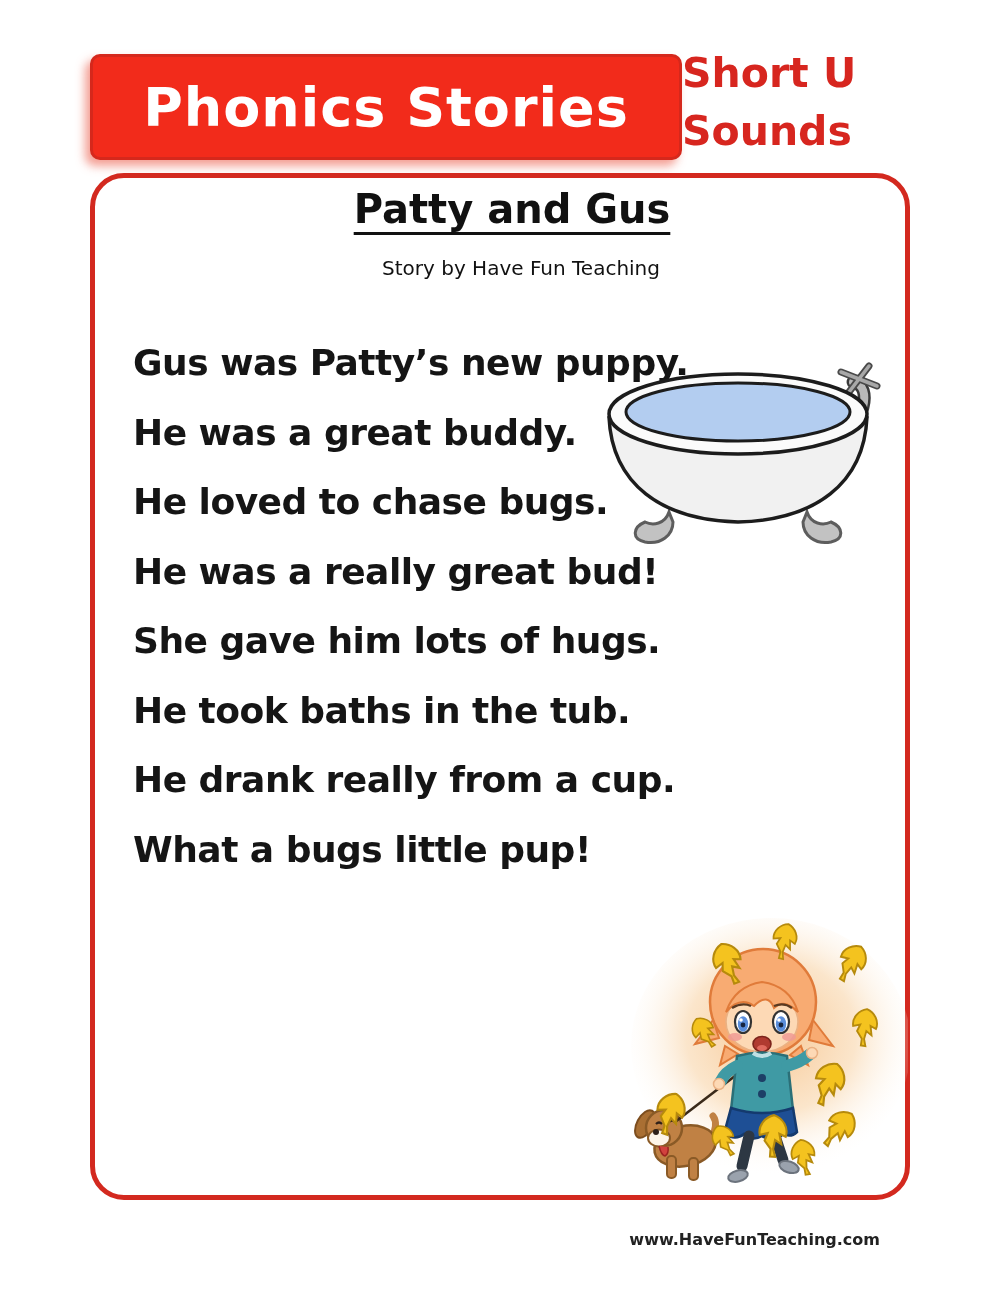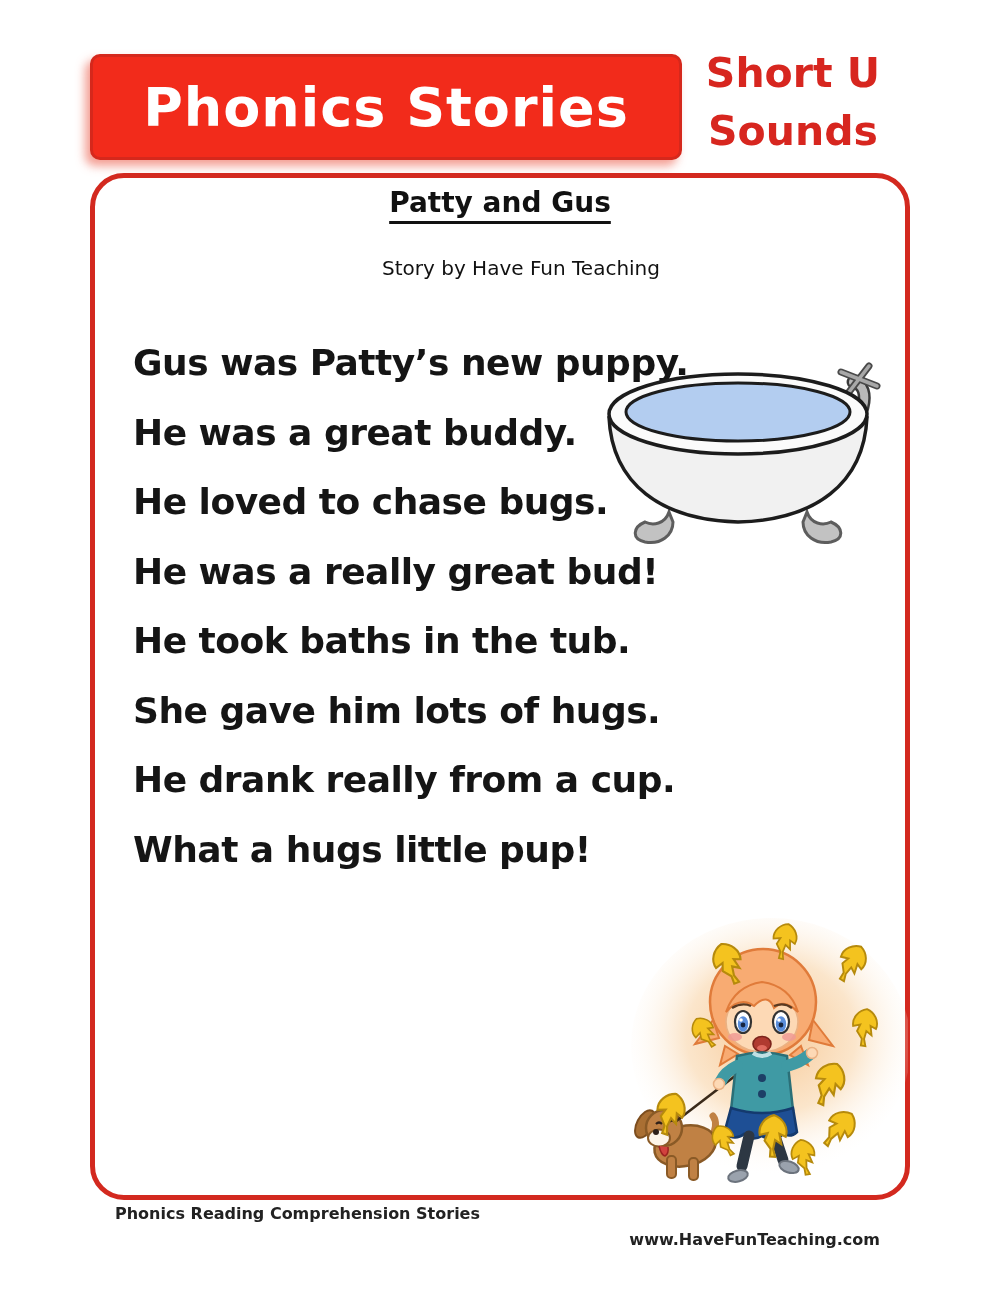--- a/index.html
+++ b/index.html
@@ -11,33 +11,34 @@
   .banner{
     position:absolute;left:90px;top:54px;width:592px;height:106px;
     background:#f22b1b;border:3px solid #d5281c;border-radius:10px;
     box-sizing:border-box;display:flex;align-items:center;justify-content:center;
     box-shadow:-5px 6px 10px rgba(235,80,60,.55);
   }
   .banner-title{
     color:#ffffff;font-size:54px;font-weight:bold;letter-spacing:1px;white-space:nowrap;
   }
   .corner-label{
-    position:absolute;left:682px;top:44px;width:222px;text-align:center;
+    position:absolute;left:682px;top:44px;width:222px;text-align:left;
     color:#d7261f;font-size:41px;font-weight:bold;line-height:1.42;white-space:nowrap;
   }
   
   .story-card{
     position:absolute;left:90px;top:173px;width:820px;height:1027px;
     background:#ffffff;border:5px solid #d3291f;border-radius:34px;box-sizing:border-box;
   }
   .story-title{
     position:absolute;left:0;top:8px;width:100%;text-align:center;
-    font-size:28px;font-weight:bold;color:#111;
+    font-size:40px;font-weight:bold;color:#111;
     text-decoration:underline;text-decoration-thickness:3px;text-underline-offset:9px;
     white-space:nowrap;
+    padding-left:12px;
   }
   .story-byline{
     position:absolute;left:0;top:78px;width:100%;text-align:center;
     font-size:20px;color:#111;white-space:nowrap;margin-left:21px;
   }
   .story-lines{
     position:absolute;left:38px;top:150px;width:740px;
   }
   .story-line{
     font-size:36px;font-weight:bold;color:#151515;line-height:69.5px;
@@ -72,24 +73,24 @@
 
   <div class="story-card">
     <div class="story-title">Patty and Gus</div>
     <div class="story-byline">Story by Have Fun Teaching</div>
 
     <div class="story-lines">
       <div class="story-line">Gus was Patty’s new puppy.</div>
       <div class="story-line">He was a great buddy.</div>
       <div class="story-line">He loved to chase bugs.</div>
       <div class="story-line">He was a really great bud!</div>
+      <div class="story-line">She gave him lots of hugs.</div>
       <div class="story-line">He took baths in the tub.</div>
-      <div class="story-line">She gave him lots of hugs.</div>
       <div class="story-line">He drank really from a cup.</div>
-      <div class="story-line">What a hugs little pup!</div>
+      <div class="story-line">What a bugs little pup!</div>
     </div>
 
     <svg class="tub-illustration" viewBox="0 0 285 185" aria-hidden="true">
 
       <g>
         <path d="M250,20 C261,22 263,33 260,45 L253,60" fill="none" stroke="#3a3a3a" stroke-width="13" stroke-linecap="round"></path>
         <path d="M250,20 C261,22 263,33 260,45 L253,60" fill="none" stroke="#b9b9b9" stroke-width="8" stroke-linecap="round"></path>
         <path d="M238,10 L274,24 M266,4 L246,30" stroke="#4a4a4a" stroke-width="7" stroke-linecap="round"></path>
         <path d="M238,10 L274,24 M266,4 L246,30" stroke="#a8a8a8" stroke-width="3.5" stroke-linecap="round"></path>
       </g>
@@ -173,16 +174,15 @@
         <use href="#leafshape" transform="translate(207,162) rotate(24) scale(1.35)"></use>
         <use href="#leafshape" transform="translate(150,214) rotate(4) scale(1.3)"></use>
         <use href="#leafshape" transform="translate(218,208) rotate(42) scale(1.25)"></use>
         <use href="#leafshape" transform="translate(180,236) rotate(-10) scale(1.1)"></use>
         <use href="#leafshape" transform="translate(48,192) rotate(18) scale(1.3)"></use>
         <use href="#leafshape" transform="translate(100,220) rotate(-26)"></use>
       </g>
     </svg>
   </div>
 
-  <div class="footer-left">Phonics Reading Comprehension Stories</div>
   <div class="footer-right">www.HaveFunTeaching.com</div>
 
 </div>
 
 </body></html>

